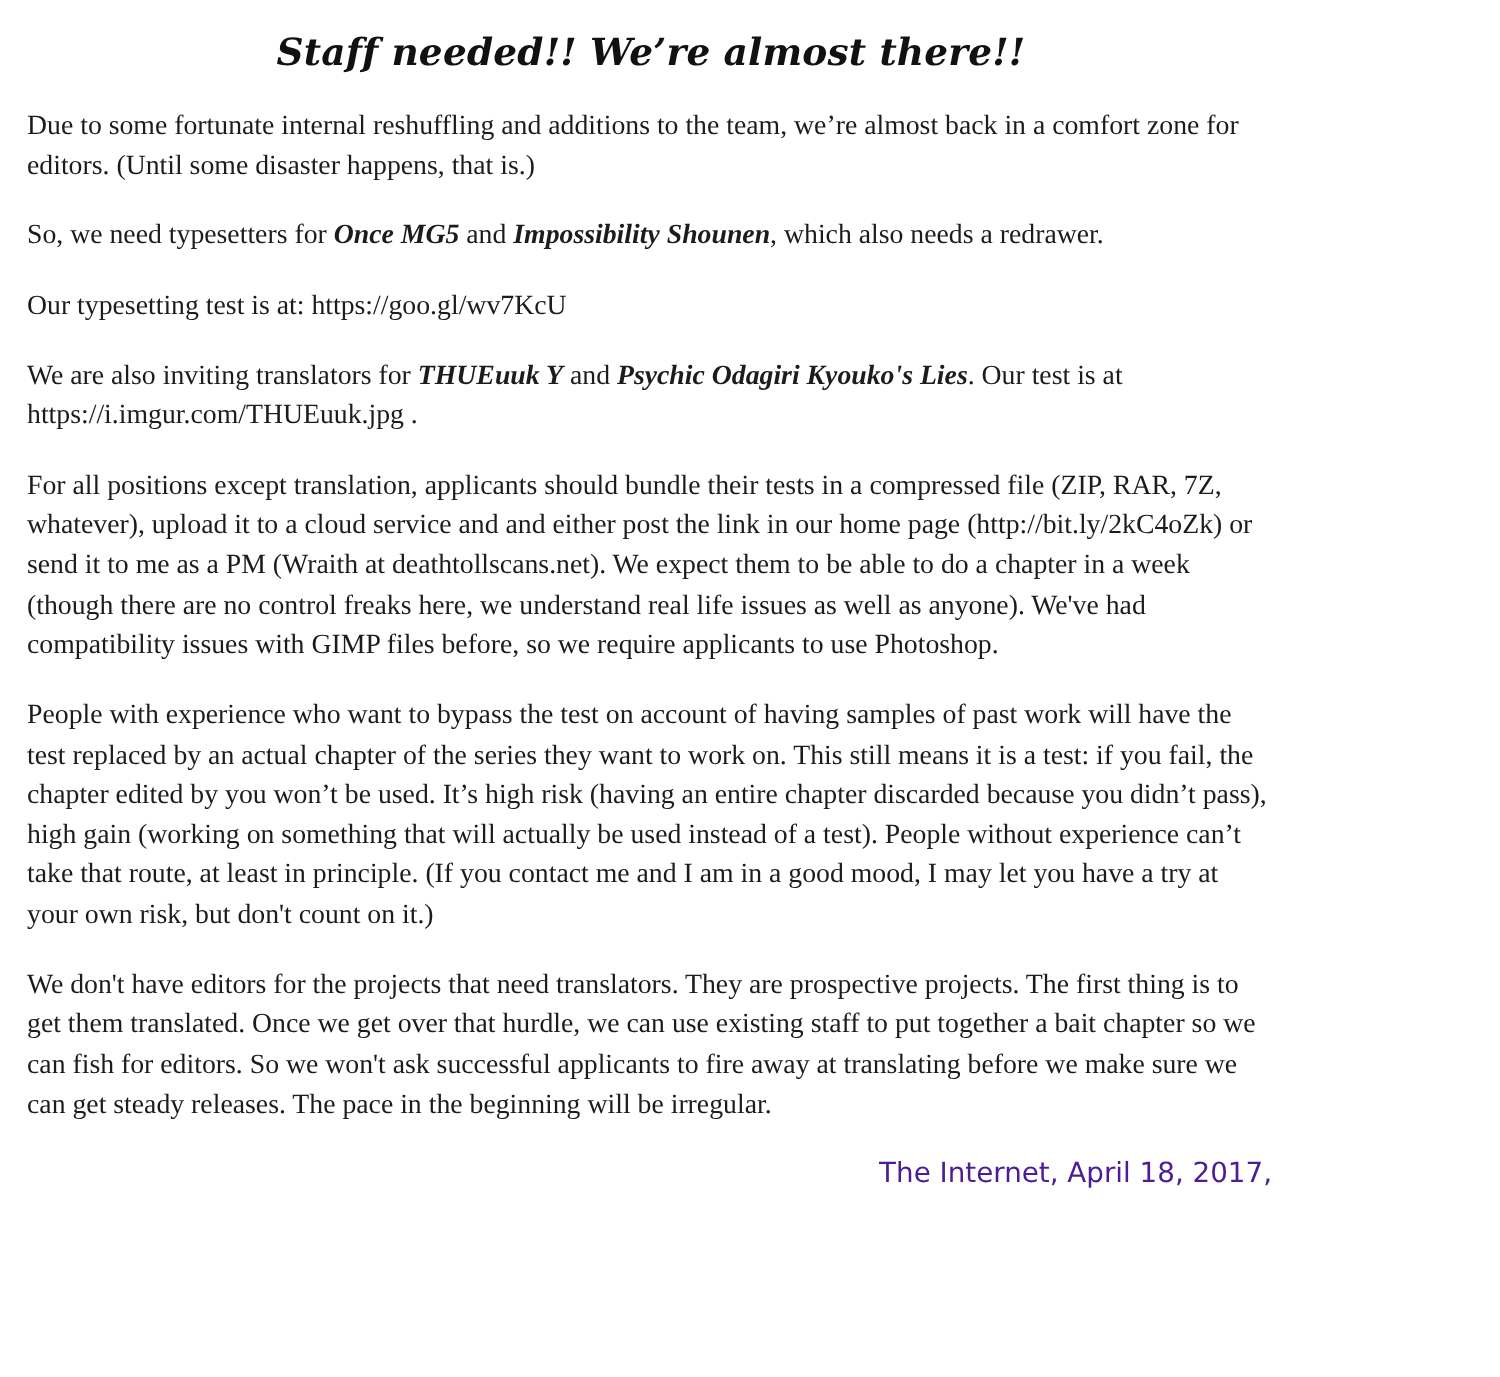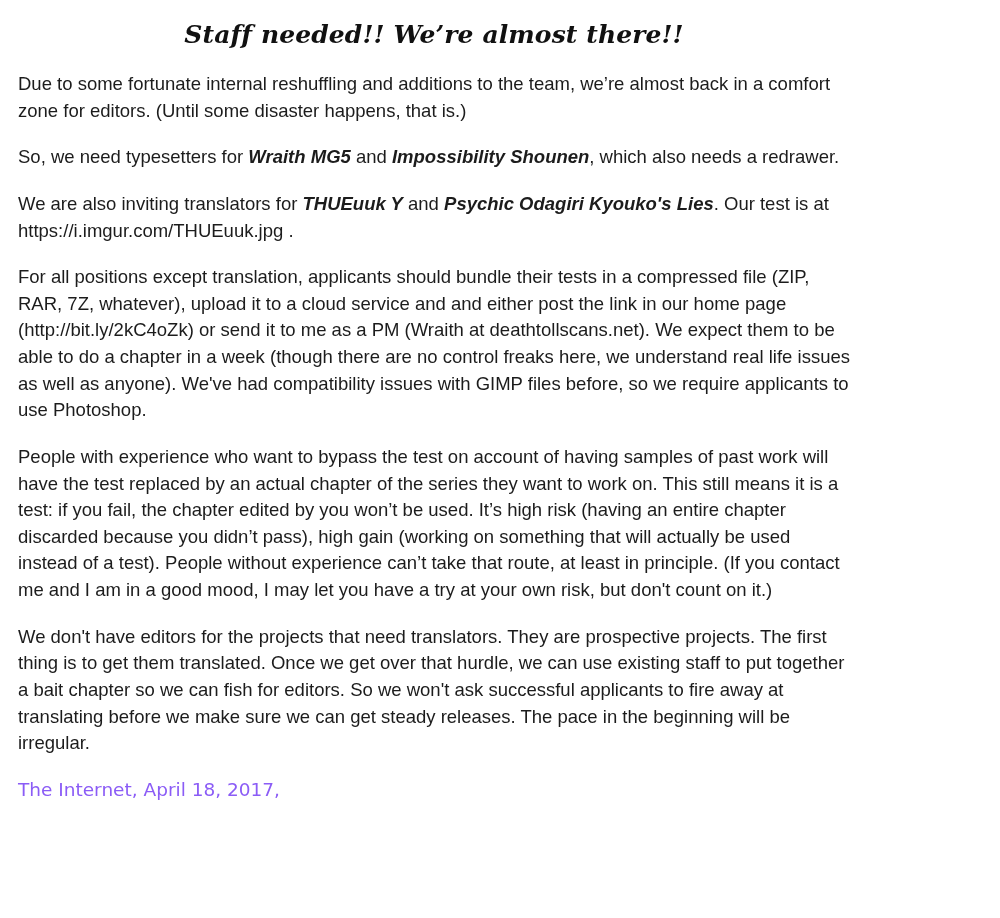--- a/index.html
+++ b/index.html
@@ -25,57 +25,58 @@
     text-align: center;
     font-family: "DejaVu Serif", serif;
     font-weight: bold;
     font-style: italic;
     font-size: 25px;
     letter-spacing: 0.1px;
     margin: 6px 0 22px 0;
     color: #111;
   }
   .para {
-    font-family: Liberation Sans, sans-serif;
+    font-family: Liberation Serif, serif;
     font-size: 18.5px;
     line-height: 1.44;
     margin: 0 0 20px 0;
     color: #1c1c1c;
     text-align: left;
     max-width: 965px;
   }
   .para.tight {
   }
   .para b {
     font-weight: bold;
     font-style: italic;
   }
   .signature-block {
     margin-top: 16px;
-    text-align: left;
+    text-align: right;
     font-family: "DejaVu Sans", sans-serif;
     font-size: 18.5px;
     line-height: 1.44;
-    color: #8b5cf6;
+    color: #4c1d95;
     padding-right: 2px;
   }
   .sig-date {
     margin-bottom: 26px;
   }
 </style>
 </head>
 <body>
 
 <div class="page">
 
   <h1 class="doc-title">Staff needed!! We’re almost there!!</h1>
 
   <div class="body-text">
     <p class="para">Due to some fortunate internal reshuffling and additions to the team, we’re almost back in a comfort zone for editors. (Until some disaster happens, that is.)</p>
-    <p class="para">So, we need typesetters for <b>Wraith MG5</b> and <b>Impossibility Shounen</b>, which also needs a redrawer.</p>
+    <p class="para">So, we need typesetters for <b>Once MG5</b> and <b>Impossibility Shounen</b>, which also needs a redrawer.</p>
+    <p class="para">Our typesetting test is at: https://goo.gl/wv7KcU</p>
     <p class="para">We are also inviting translators for <b>THUEuuk Y</b> and <b>Psychic Odagiri Kyouko's Lies</b>. Our test is at https://i.imgur.com/THUEuuk.jpg .</p>
     <p class="para">For all positions except translation, applicants should bundle their tests in a compressed file (ZIP, RAR, 7Z, whatever), upload it to a cloud service and and either post the link in our home page (http://bit.ly/2kC4oZk) or send it to me as a PM (Wraith at deathtollscans.net). We expect them to be able to do a chapter in a week (though there are no control freaks here, we understand real life issues as well as anyone). We've had compatibility issues with GIMP files before, so we require applicants to use Photoshop.</p>
     <p class="para">People with experience who want to bypass the test on account of having samples of past work will have the test replaced by an actual chapter of the series they want to work on. This still means it is a test: if you fail, the chapter edited by you won’t be used. It’s high risk (having an entire chapter discarded because you didn’t pass), high gain (working on something that will actually be used instead of a test). People without experience can’t take that route, at least in principle. (If you contact me and I am in a good mood, I may let you have a try at your own risk, but don't count on it.)</p>
     <p class="para tight">We don't have editors for the projects that need translators. They are prospective projects. The first thing is to get them translated. Once we get over that hurdle, we can use existing staff to put together a bait chapter so we can fish for editors. So we won't ask successful applicants to fire away at translating before we make sure we can get steady releases. The pace in the beginning will be irregular.</p>
   </div>
 
   <div class="signature-block">
     <div class="sig-date">The Internet, April 18, 2017,</div>
 
   </div>

